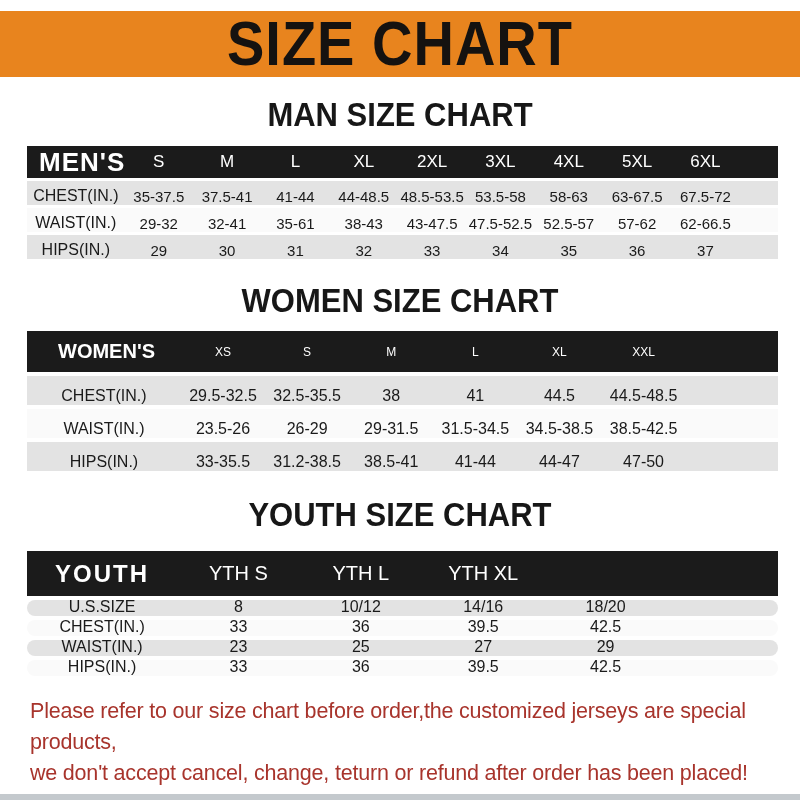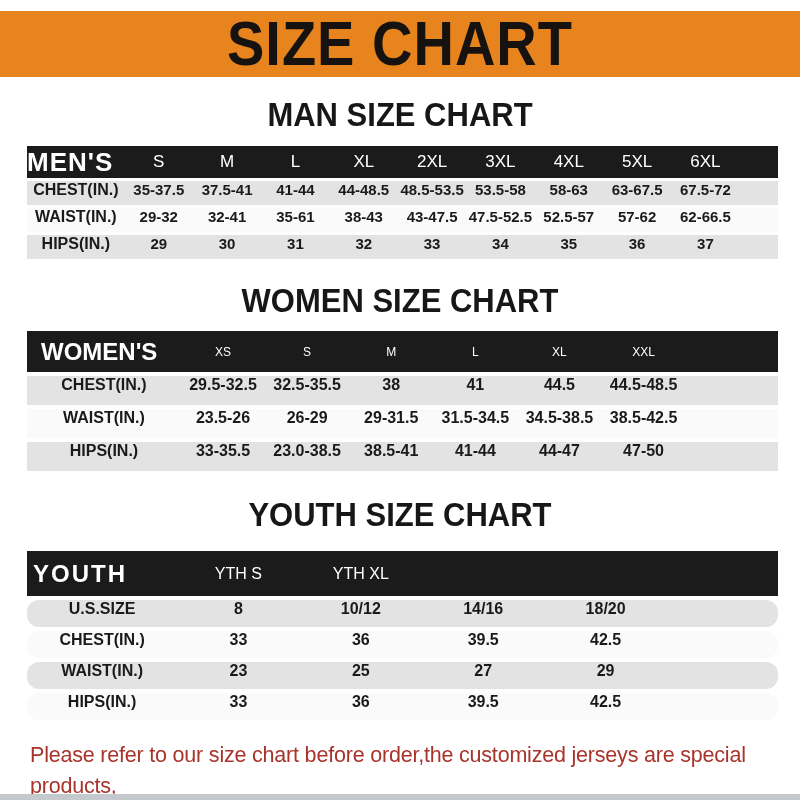--- a/index.html
+++ b/index.html
@@ -22,51 +22,51 @@
           transform:scaleY(1.12);line-height:1;}
 
   .section-heading{text-align:center;font-size:31px;font-weight:700;color:#171717;
           line-height:36px;letter-spacing:0px;transform:scaleY(1.08);}
   #h-man{margin:20px 0 13px;}
   #h-women{margin:24px 0 12px;}
   #h-youth{margin:26px 0 18px;}
 
   .size-table{width:751px;margin:0 auto 0 27px;}
   .bar{background:var(--bar-black);display:flex;align-items:center;color:#fff;}
-  .trow{display:flex;align-items:flex-start;margin-top:3px;font-weight:bold;}
+  .trow{display:flex;align-items:flex-end;margin-top:3px;}
   .trow.gray{background:var(--row-gray);}
   .trow.light{background:var(--row-light);}
   .cell,.cell-label{display:flex;align-items:center;justify-content:center;text-align:center;}
-  .bar .cell-label{justify-content:flex-start;font-weight:700;}
+  .bar .cell-label{justify-content:flex-start;padding-left:12px;font-weight:700;}
   .trow .cell-label{font-size:16px;}
   .cell{font-size:15px;}
 
   
   #table-men .bar{height:32px;}
   #table-men .bar .cell-label{font-size:26px;letter-spacing:1px;}
   #table-men .bar .cell{font-size:17px;}
   #table-men .trow{height:24px;}
   #table-men .cell-label{width:13%;}
   #table-men .cell{width:9.1%;}
 
   
   #table-women .bar{height:41px;}
-  #table-women .bar .cell-label{font-size:24px;padding-left:14px;}
+  #table-women .bar .cell-label{font-size:20px;padding-left:31px;}
   #table-women .bar .cell{font-size:18px;}
   #table-women .trow{height:29px;margin-top:4px;}
   #table-women .trow .cell-label,#table-women .cell{font-size:16px;}
   #table-women .bar .cell{font-size:12px;}
   #table-women .cell-label{width:20.5%;}
   #table-women .cell{width:11.2%;}
 
   
   #table-youth .bar{height:45px;}
-  #table-youth .bar .cell-label{font-size:24px;letter-spacing:2px;padding-left:6px;}
-  #table-youth .bar .cell{font-size:16px;}
-  #table-youth .trow{height:27px;margin-top:4px;border-radius:12px;}
+  #table-youth .bar .cell-label{font-size:24px;letter-spacing:2px;padding-left:28px;}
+  #table-youth .bar .cell{font-size:20px;}
+  #table-youth .trow{height:16px;margin-top:4px;border-radius:12px;}
   #table-youth .trow .cell-label,#table-youth .cell{font-size:16px;}
   #table-youth .cell-label{width:20%;}
   #table-youth .cell{width:16.3%;}
 
   .footer{margin:20px 0 0 30px;color:var(--footer-red);
           font-size:21.5px;line-height:31px;letter-spacing:-0.2px;font-weight:400;}
   .bottom-strip{position:absolute;left:0;bottom:0;width:100%;height:6px;
           background:var(--bottom-strip);}
 </style>
 </head>
@@ -155,33 +155,34 @@
         <span class="cell">23.5-26</span>
         <span class="cell">26-29</span>
         <span class="cell">29-31.5</span>
         <span class="cell">31.5-34.5</span>
         <span class="cell">34.5-38.5</span>
         <span class="cell">38.5-42.5</span>
       </div>
       <div class="trow gray">
         <span class="cell-label">HIPS(IN.)</span>
         <span class="cell">33-35.5</span>
-        <span class="cell">23.0-38.5</span>
+        <span class="cell">31.2-38.5</span>
         <span class="cell">38.5-41</span>
         <span class="cell">41-44</span>
         <span class="cell">44-47</span>
         <span class="cell">47-50</span>
       </div>
     </div>
 
   <h2 class="section-heading" id="h-youth">YOUTH SIZE CHART</h2>
   <div class="size-table" id="table-youth">
       <div class="bar">
         <span class="cell-label">YOUTH</span>
         <span class="cell">YTH S</span>
+        <span class="cell">YTH L</span>
         <span class="cell">YTH XL</span>
       </div>
       <div class="trow gray">
         <span class="cell-label">U.S.SIZE</span>
         <span class="cell">8</span>
         <span class="cell">10/12</span>
         <span class="cell">14/16</span>
         <span class="cell">18/20</span>
       </div>
       <div class="trow light">

